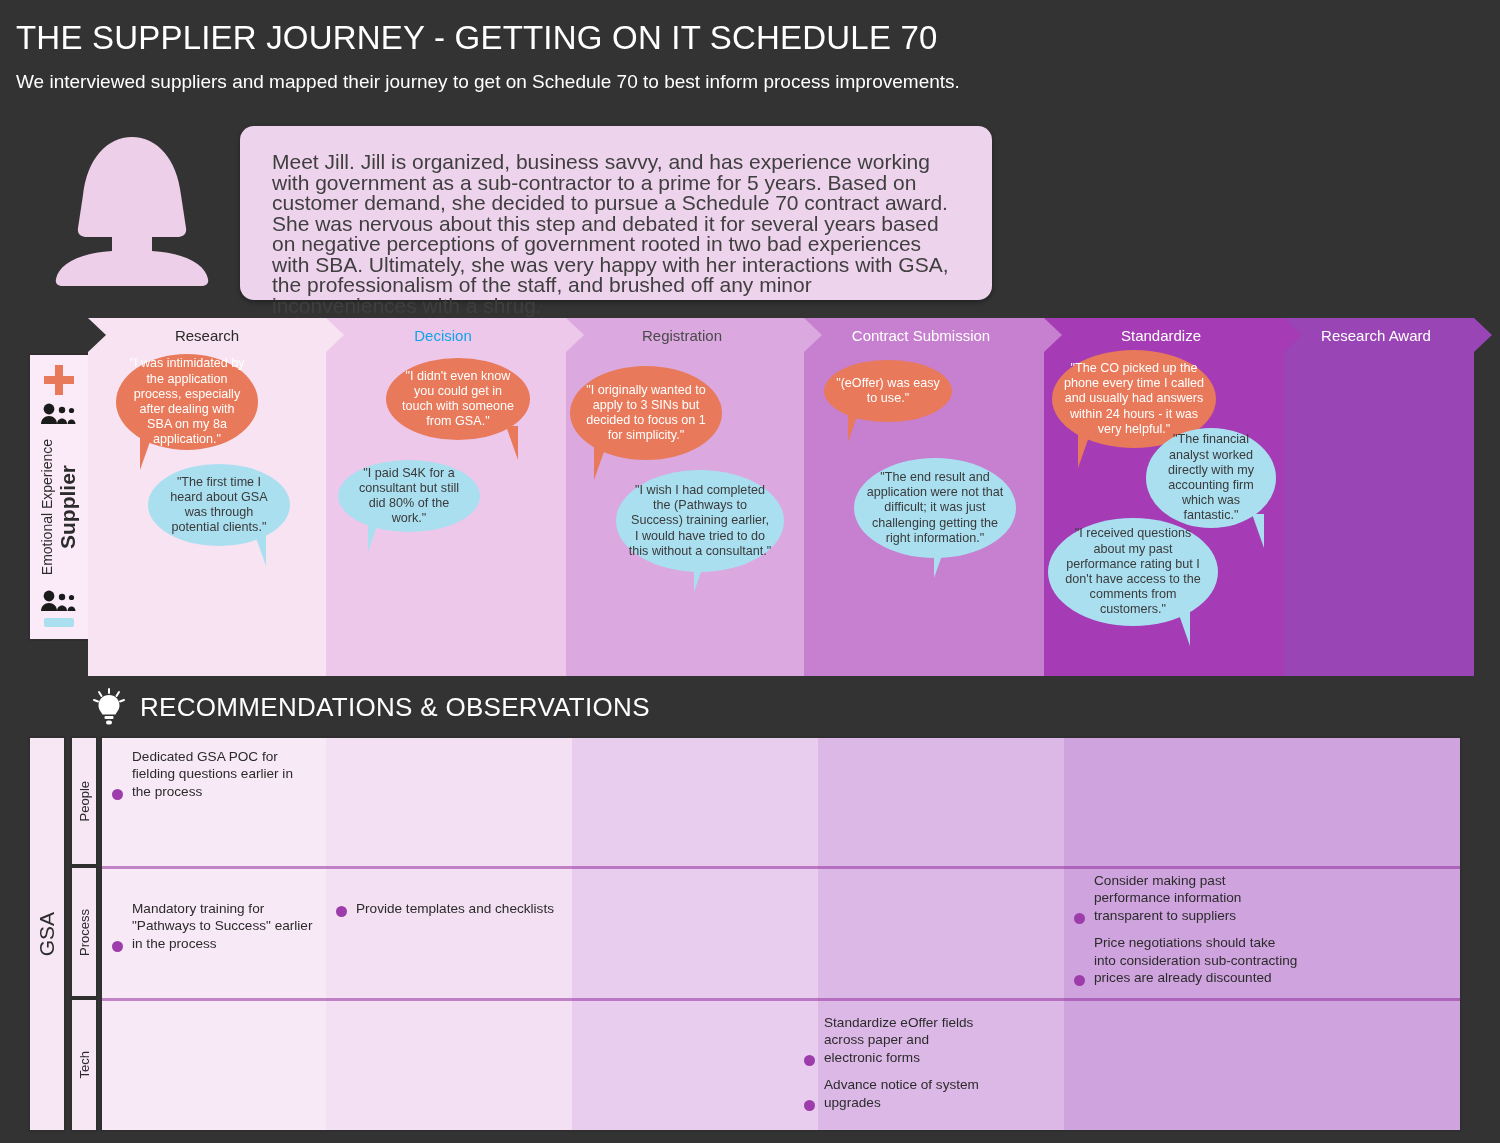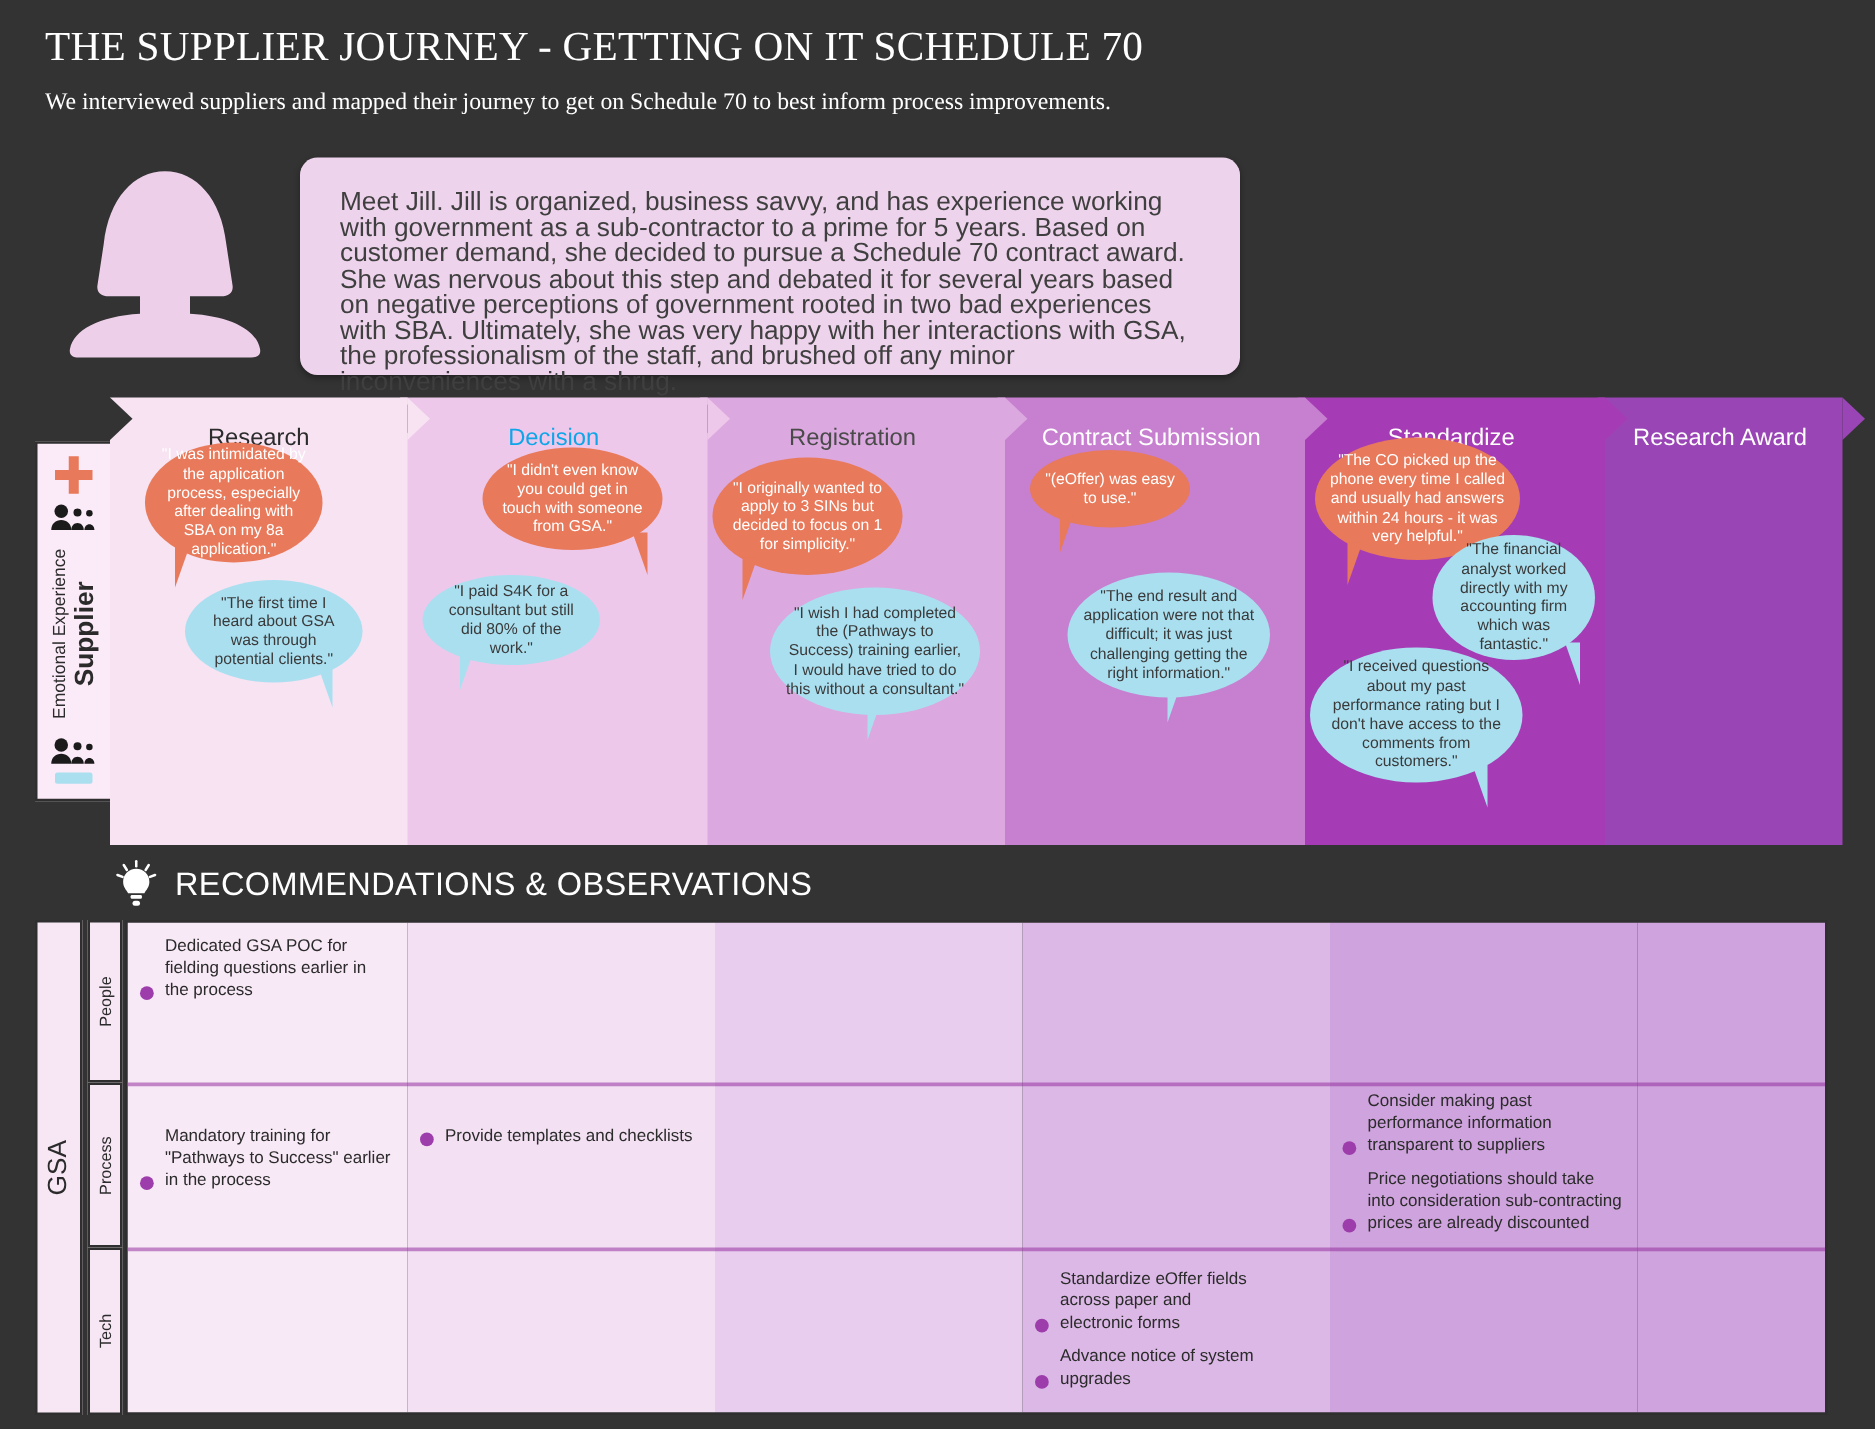--- a/index.html
+++ b/index.html
@@ -5,21 +5,21 @@
   * { box-sizing: border-box; margin: 0; padding: 0; }
   body {
     width: 1500px; height: 1143px;
     background: #333333;
     font-family: "Liberation Sans", sans-serif;
     overflow: hidden;
     position: relative;
   }
 
   
-  #header { position: absolute; left: 36px; top: 18px; width: 1440px; font-family: Liberation Serif, serif; }
+  #header { position: absolute; left: 16px; top: 18px; width: 1440px; }
   #main-title {
     color: #ffffff; font-size: 33px; font-weight: normal;
     letter-spacing: .2px; line-height: 40px; white-space: nowrap;
   }
   #subtitle {
     color: #ffffff; font-size: 19px; font-weight: normal;
     margin-top: 12px; line-height: 24px; white-space: nowrap;
   }
 
   
@@ -60,23 +60,23 @@
     border-radius: 2px; margin-bottom: 12px;
   }
 
   #stage-strip { position: absolute; left: 60px; top: 0; width: 1386px; height: 358px; }
   .stage-col {
     position: absolute; top: 0; height: 358px;
     display: block;
   }
   .stage-body { position: absolute; left: 0; top: 0; width: 100%; height: 100%; }
   .stage-head {
-    position: absolute; left: 0; top: 16px; width: 100%; height: 34px;
+    position: absolute; left: 0; top: 0; width: 100%; height: 34px;
     display: flex; align-items: center; justify-content: center;
-    font-size: 19px; z-index: 4;
+    font-size: 15px; z-index: 4;
   }
   .chev-arrow {
     position: absolute; top: 0; width: 18px; height: 34px; z-index: 5;
   }
 
   
   .bubble {
     position: absolute; z-index: 6;
     border-radius: 50%;
     display: flex; align-items: center; justify-content: center;
@@ -308,21 +308,21 @@
       <div class="rec-cell" style="left: 962px; top: 128px; width: 246px; height: 132px; padding-top: 6px;">
         <div class="rec-item">
           <div class="dot"></div>
           <div class="rec-text">Consider making past performance information transparent to suppliers</div>
         </div>
         <div class="rec-item">
           <div class="dot"></div>
           <div class="rec-text">Price negotiations should take into consideration sub-contracting prices are already discounted</div>
         </div>
       </div>
-      <div class="rec-cell" style="left: 716px; top: 260px; width: 206px; height: 132px; padding-top: 16px;">
+      <div class="rec-cell" style="left: 692px; top: 260px; width: 206px; height: 132px; padding-top: 16px;">
         <div class="rec-item">
           <div class="dot"></div>
           <div class="rec-text">Standardize eOffer fields across paper and electronic forms</div>
         </div>
         <div class="rec-item">
           <div class="dot"></div>
           <div class="rec-text">Advance notice of system upgrades</div>
         </div>
       </div>
     </div>

